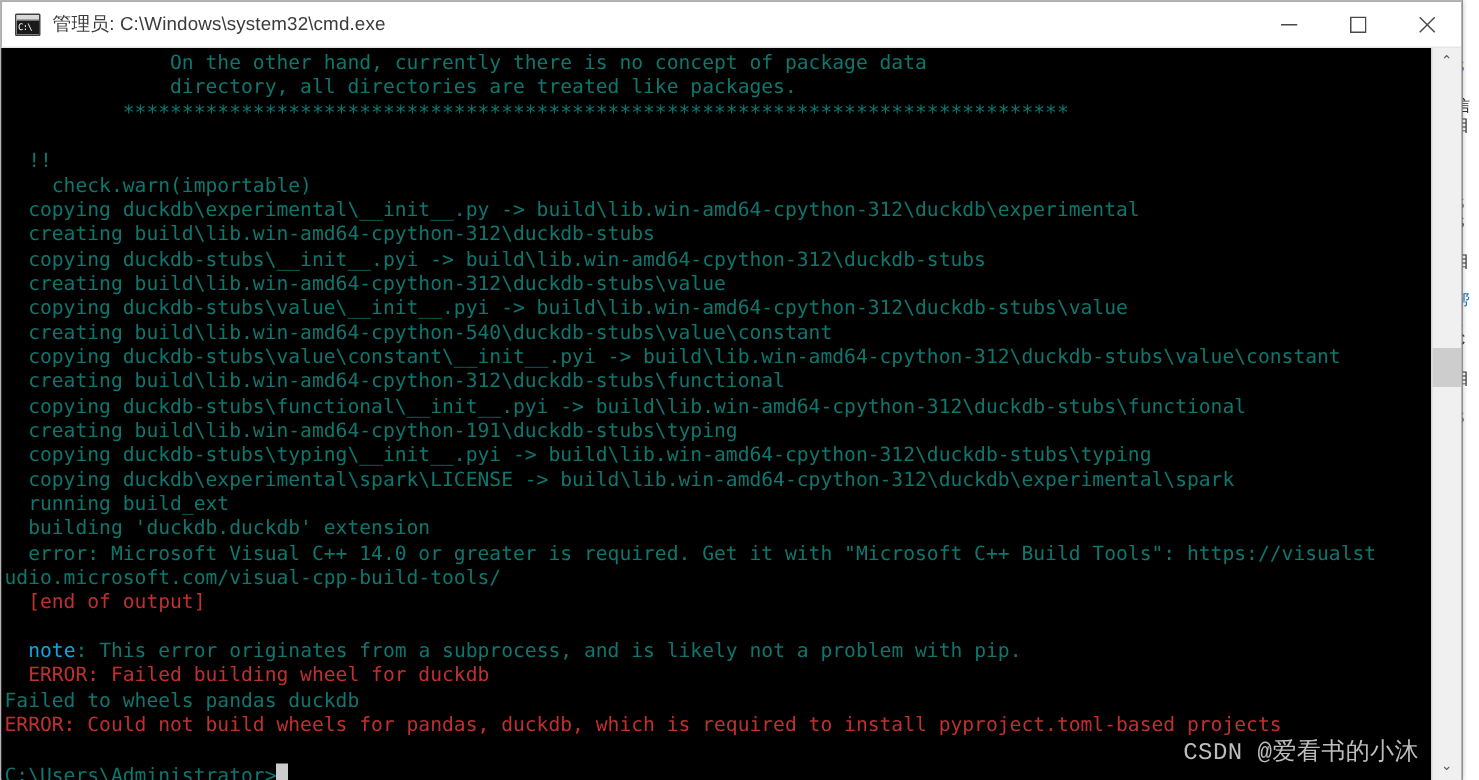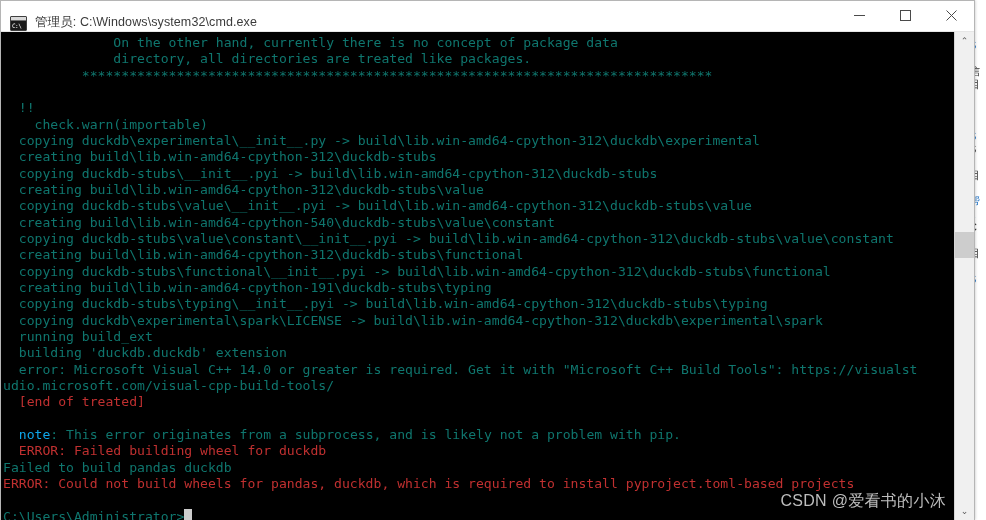--- a/index.html
+++ b/index.html
@@ -53,21 +53,21 @@
     border: 1px solid #b5b5b5;
     box-sizing: border-box;
     box-shadow: 0 0 3px rgba(0,0,0,0.25);
   }
 
   .titlebar {
     position: relative;
     height: 31px;
     background: #ffffff;
     display: flex;
-    align-items: flex-end;
+    align-items: center;
     border-bottom: 1px solid #e6e6e6;
     box-sizing: border-box;
   }
 
   .title-icon {
     width: 17px;
     height: 15px;
     margin-left: 9px;
     margin-right: 8px;
     flex: 0 0 auto;
@@ -193,21 +193,21 @@
     background: #cdcdcd;
   }
 
   
   .watermark {
     position: absolute;
     right: 28px;
     bottom: 8px;
     font-size: 16px;
     color: #bdbdbd;
-    font-family: Liberation Sans, sans-serif;
+    font-family: Liberation Mono, monospace;
     white-space: nowrap;
     letter-spacing: 0.3px;
     pointer-events: none;
   }
 </style>
 </head>
 <body>
 
 <div id="root">
 
@@ -280,25 +280,25 @@
 <span class="white">  copying duckdb-stubs\value\constant\__init__.pyi -&gt; build\lib.win-amd64-cpython-312\duckdb-stubs\value\constant</span>
 <span class="white">  creating build\lib.win-amd64-cpython-312\duckdb-stubs\functional</span>
 <span class="white">  copying duckdb-stubs\functional\__init__.pyi -&gt; build\lib.win-amd64-cpython-312\duckdb-stubs\functional</span>
 <span class="white">  creating build\lib.win-amd64-cpython-191\duckdb-stubs\typing</span>
 <span class="white">  copying duckdb-stubs\typing\__init__.pyi -&gt; build\lib.win-amd64-cpython-312\duckdb-stubs\typing</span>
 <span class="white">  copying duckdb\experimental\spark\LICENSE -&gt; build\lib.win-amd64-cpython-312\duckdb\experimental\spark</span>
 <span class="white">  running build_ext</span>
 <span class="white">  building 'duckdb.duckdb' extension</span>
 <span class="white">  error: Microsoft Visual C++ 14.0 or greater is required. Get it with "Microsoft C++ Build Tools": https://visualst</span>
 <span class="white">udio.microsoft.com/visual-cpp-build-tools/</span>
-<span class="red">  [end of treated]</span>
+<span class="red">  [end of output]</span>
 <span class="white"></span>
   <span class="magenta">note</span><span class="white">: This error originates from a subprocess, and is likely not a problem with pip.</span>
 <span class="red">  ERROR: Failed building wheel for duckdb</span>
-<span class="white">Failed to build pandas duckdb</span>
+<span class="white">Failed to wheels pandas duckdb</span>
 <span class="red">ERROR: Could not build wheels for pandas, duckdb, which is required to install pyproject.toml-based projects</span>
 <span class="white"></span>
 <span class="white">C:\Users\Administrator&gt;</span><span class="caret"></span></pre>
 
       <div class="console-scrollbar">
         <div class="sb-arrow top">⌃</div>
         <div class="sb-thumb"></div>
         <div class="sb-arrow bottom">⌄</div>
       </div>
 

